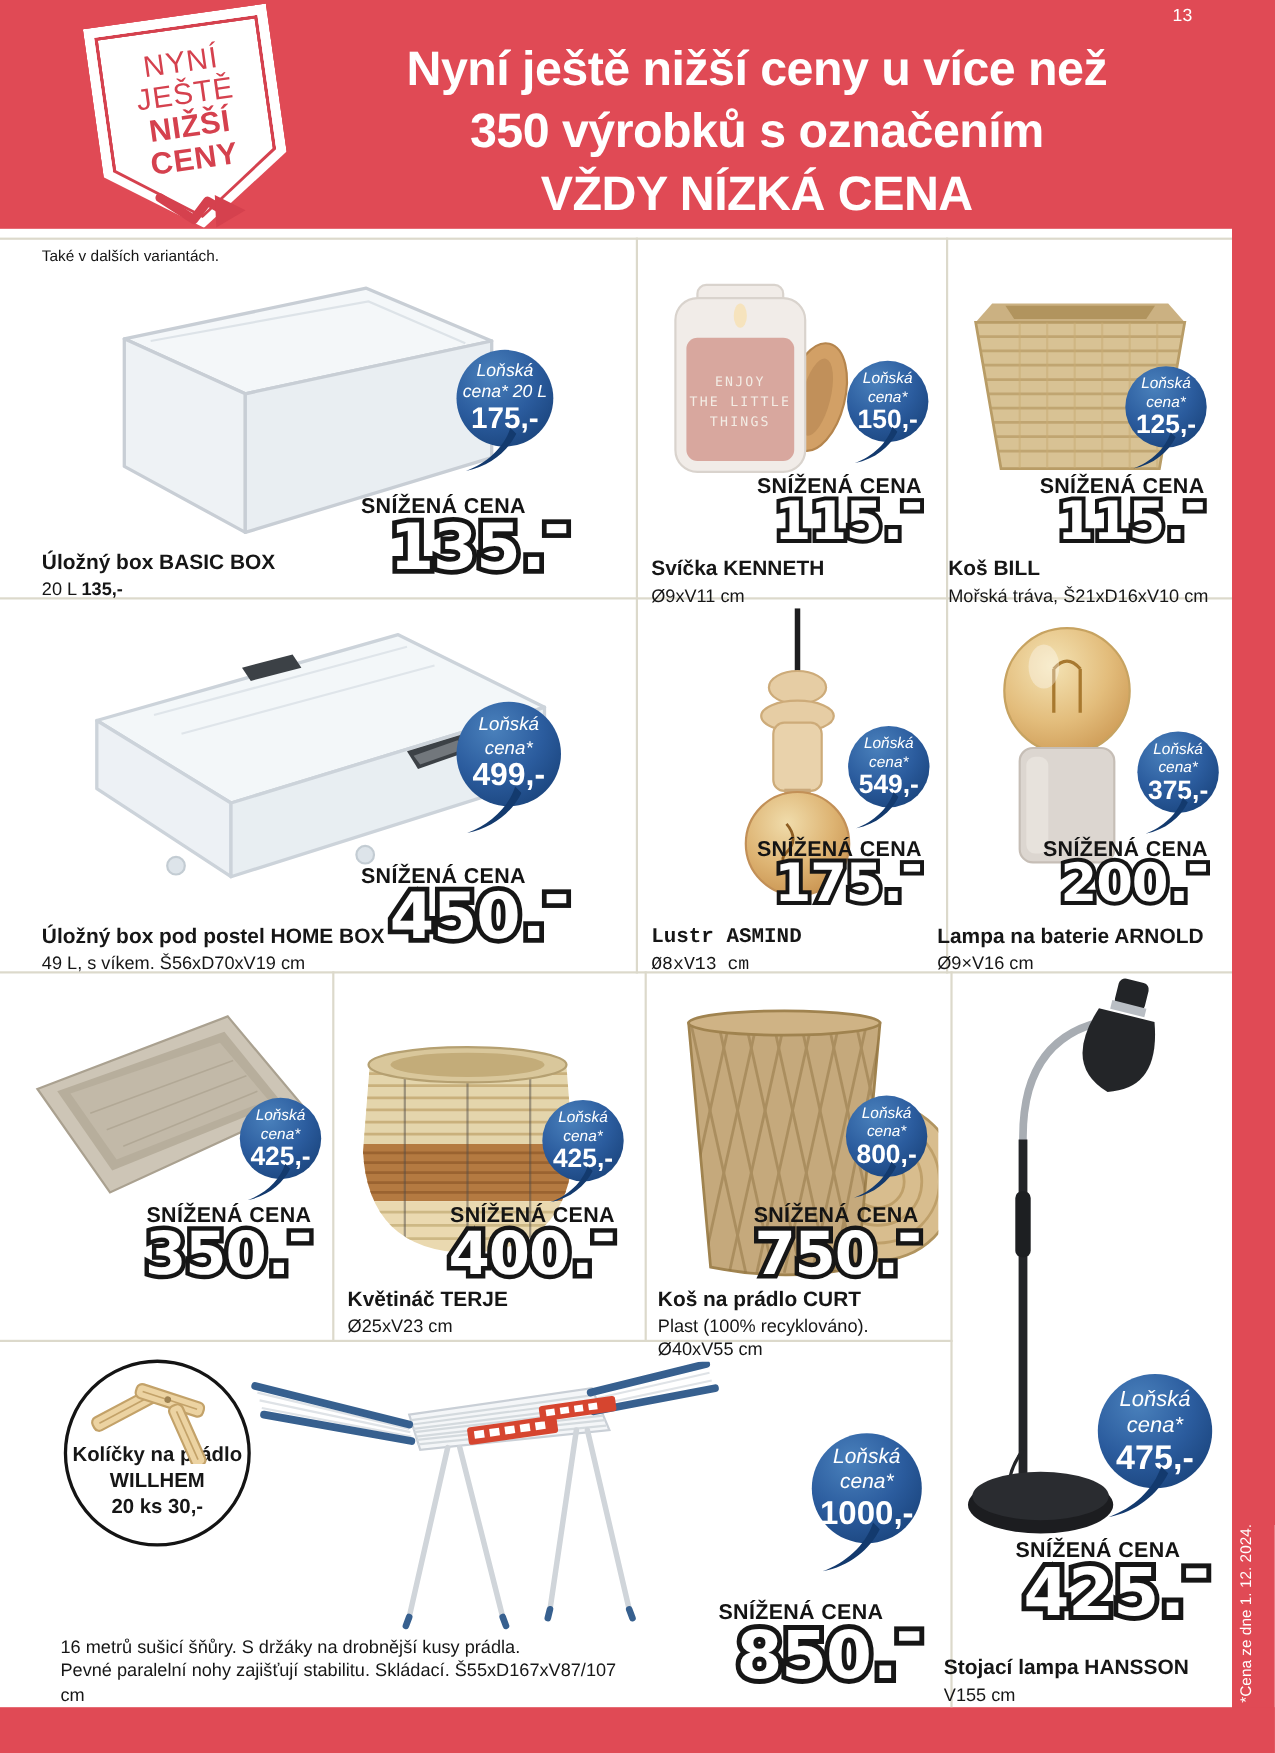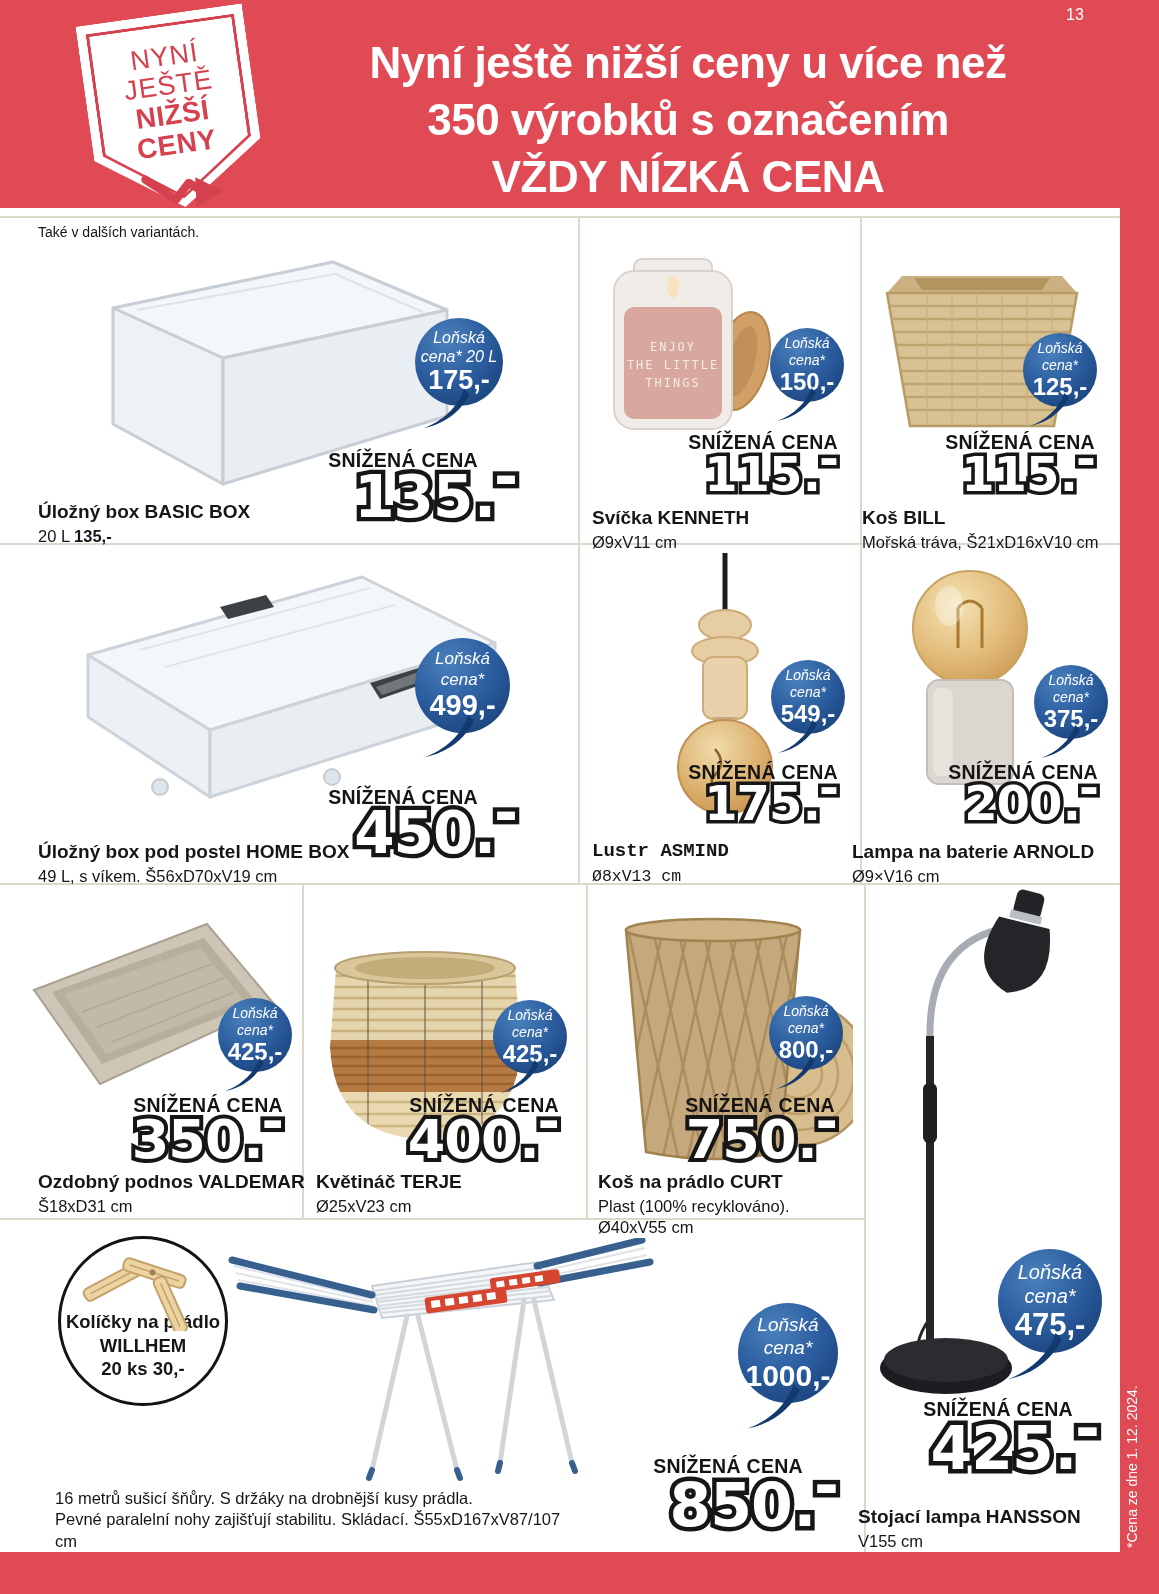--- a/index.html
+++ b/index.html
@@ -323,24 +323,20 @@
         <path d="M62 0C54 26 30 48 2 58C34 52 58 32 70 8Z" fill="#133a6e"></path>
       </svg>
     <div class="obl">Loňská</div>
     <div class="obl">cena*</div>
     <div class="obp">425,-</div>
   </div>
   <div class="abs sniz" style="left:78px;top:1094px;width:205px;">SNÍŽENÁ CENA</div>
   <div class="abs bigprice" style="left:62px;top:1114px;width:221px;font-size:54px;">
     <span class="play pstroke"><span>350</span><span class="sfx"><span>.</span><span class="dash">-</span></span></span>
     <span class="play pfill"><span>350</span><span class="sfx"><span>.</span><span class="dash">-</span></span></span>
-  </div>
-  <div class="abs pname" style="left:38px;top:1170px;">
-    <div class="n1">Ozdobný podnos VALDEMAR</div>
-    <div class="n2">Š18xD31 cm</div>
   </div>
 
   <svg class="abs" style="left:308px;top:922px;" width="235" height="235" viewBox="0 0 235 235">
     <defs>
         <clipPath id="potclip">
           <path d="M28,48 Q117,18 207,48 L213,125 Q208,215 117,217 Q27,215 22,125 Z"></path>
         </clipPath>
       </defs>
     <g clip-path="url(#potclip)">
       <rect x="0" y="18" width="235" height="100" fill="#e4d5ac"></rect>

